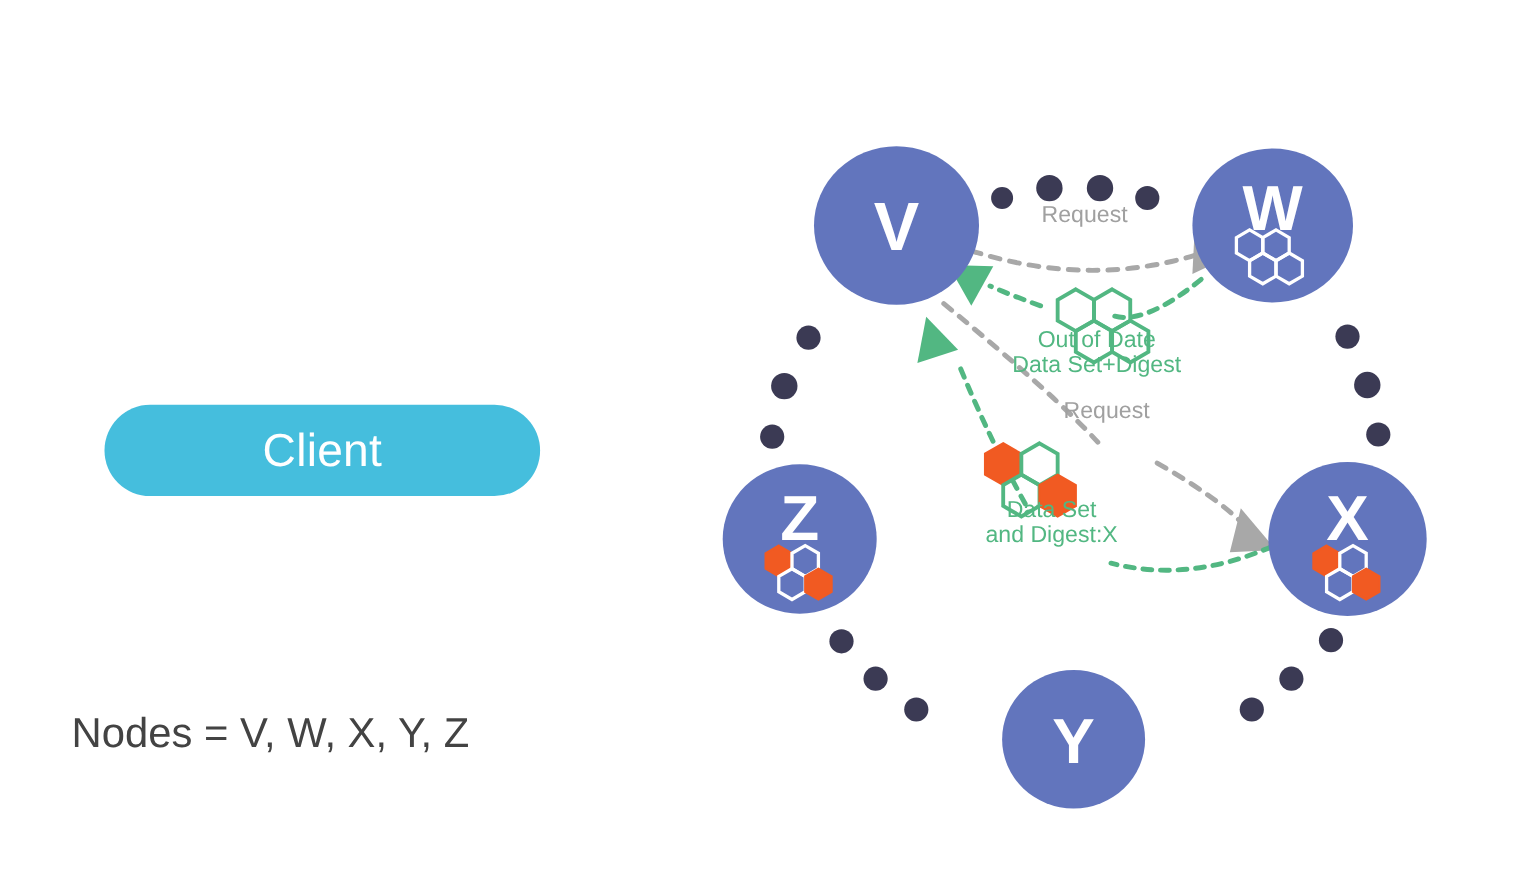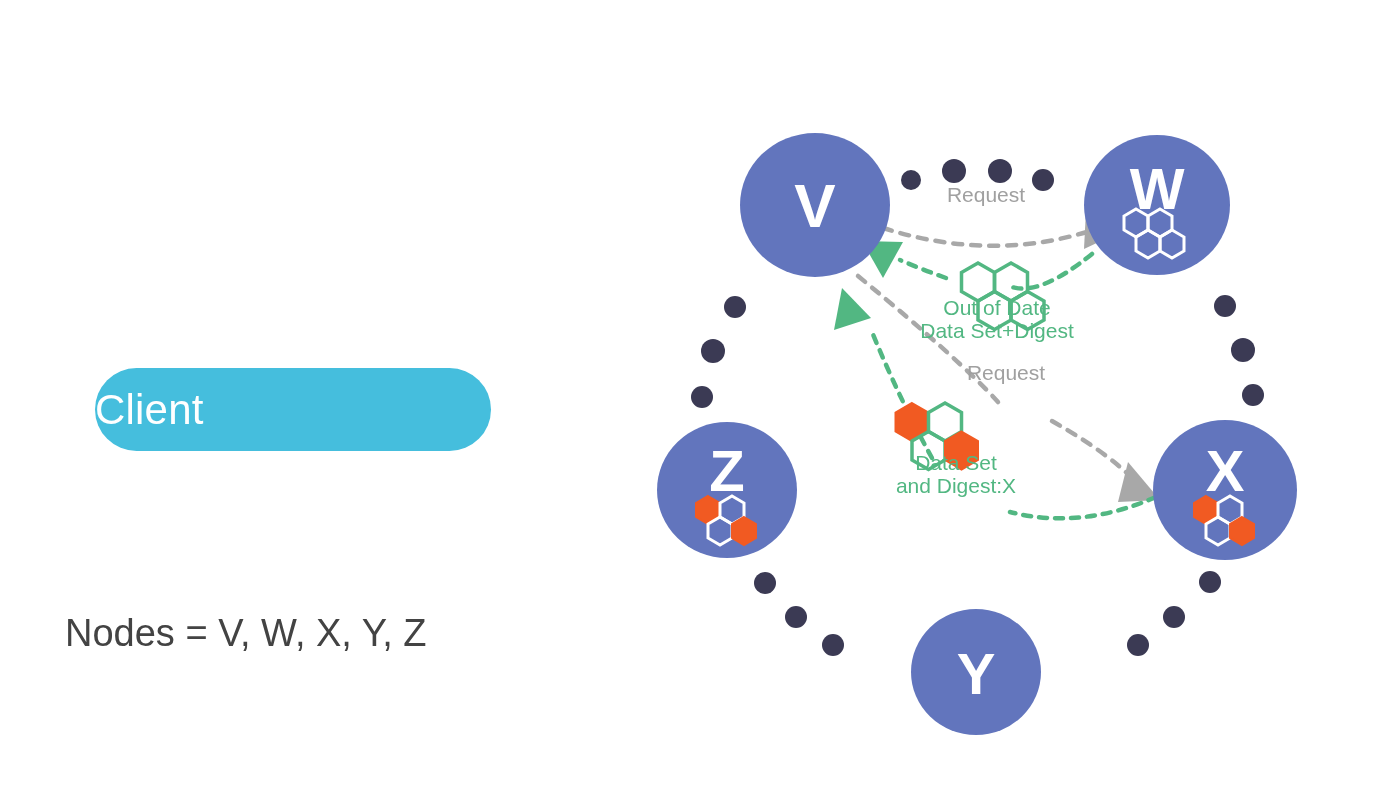--- a/index.html
+++ b/index.html
@@ -36,32 +36,33 @@
   #client-pill {
     position: absolute;
     left: 95px;
     top: 368px;
     width: 396px;
     height: 83px;
     border-radius: 42px;
     background: #45bedd;
     display: flex;
     align-items: center;
+    justify-content: center;
   }
   #client-pill .pill-label {
     color: #ffffff;
     font-size: 42px;
     font-weight: normal;
     letter-spacing: 0.2px;
   }
 
   #nodes-legend {
     position: absolute;
     left: 65px;
-    top: 612px;
+    top: 646px;
     font-size: 38px;
     color: #434343;
     font-weight: normal;
     white-space: nowrap;
   }
 
   
   #diagram {
     position: absolute;
     left: 600px;

